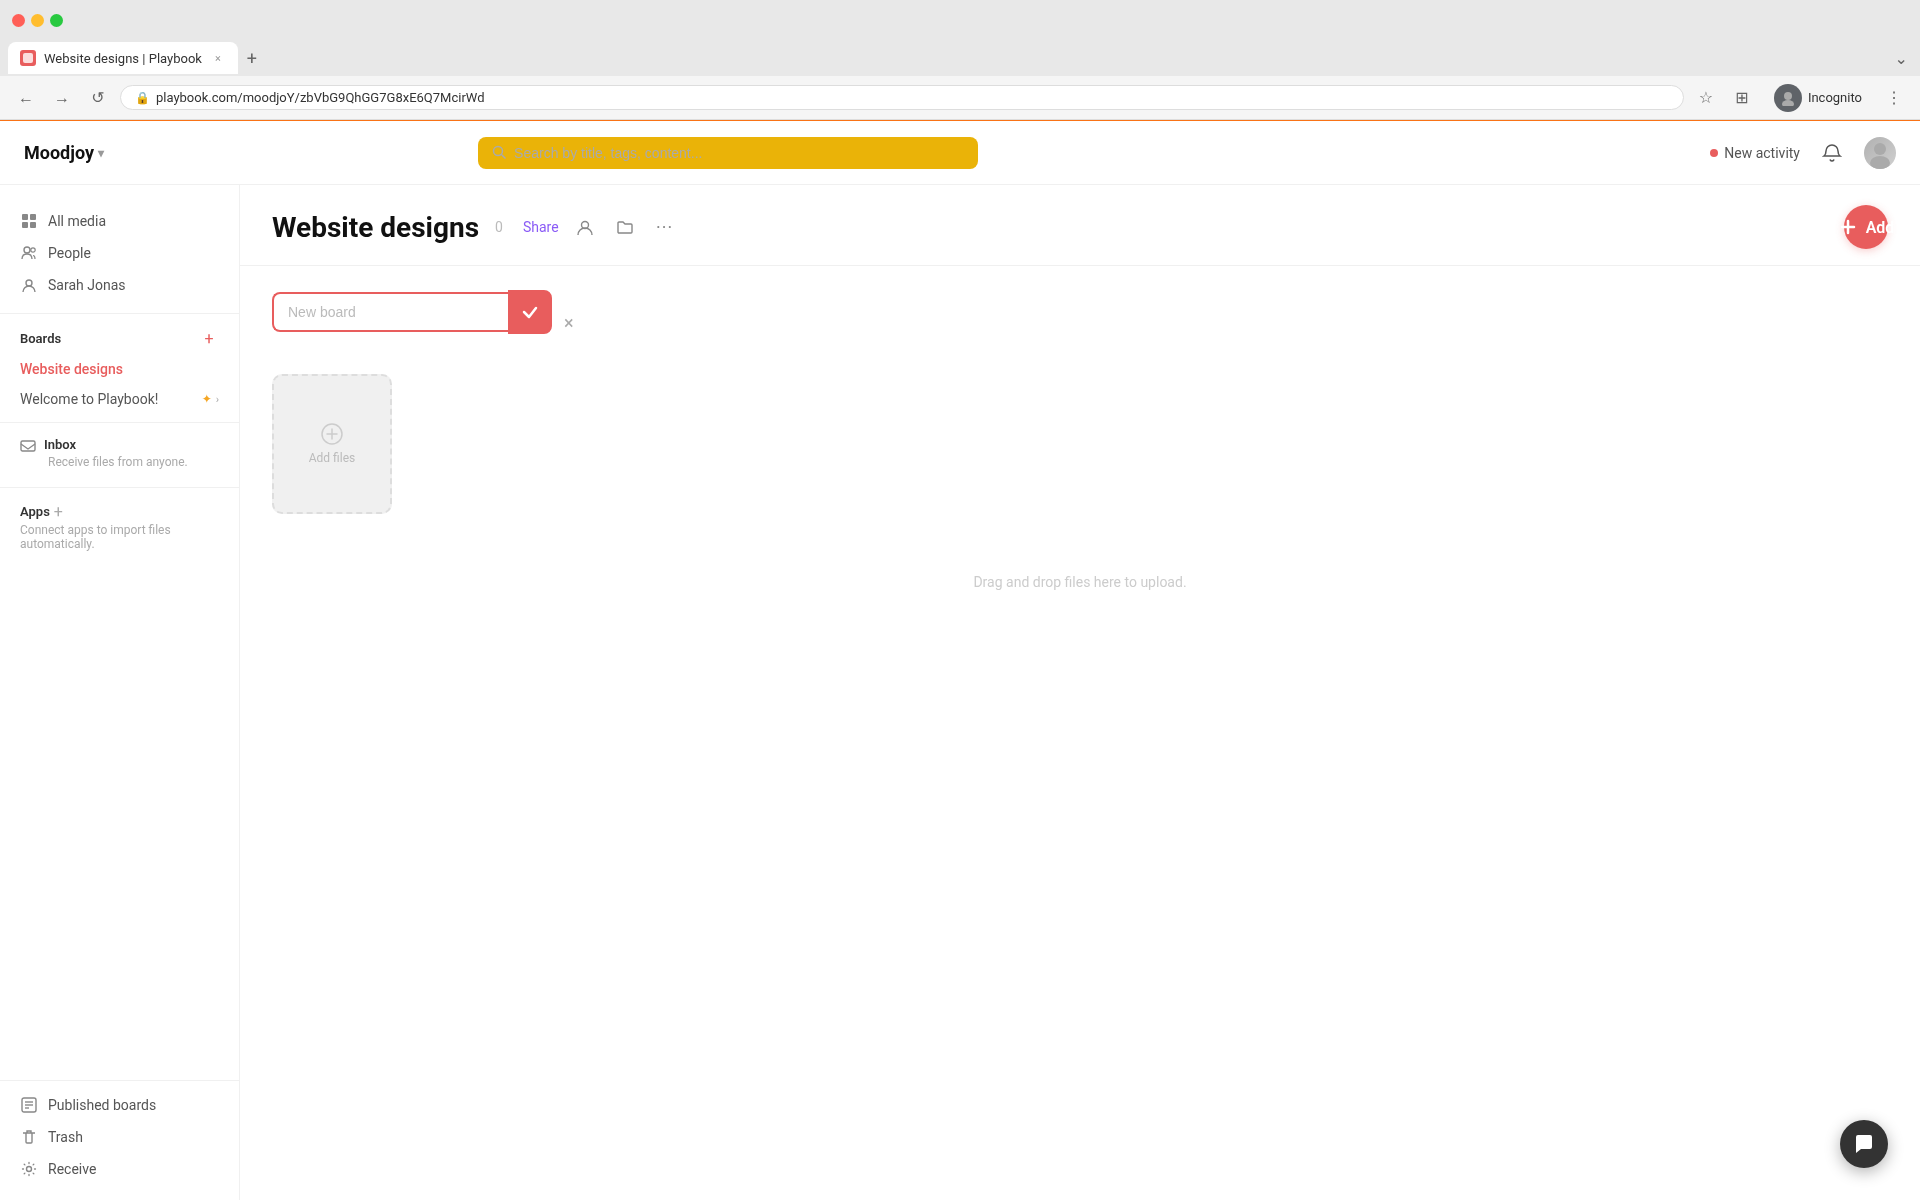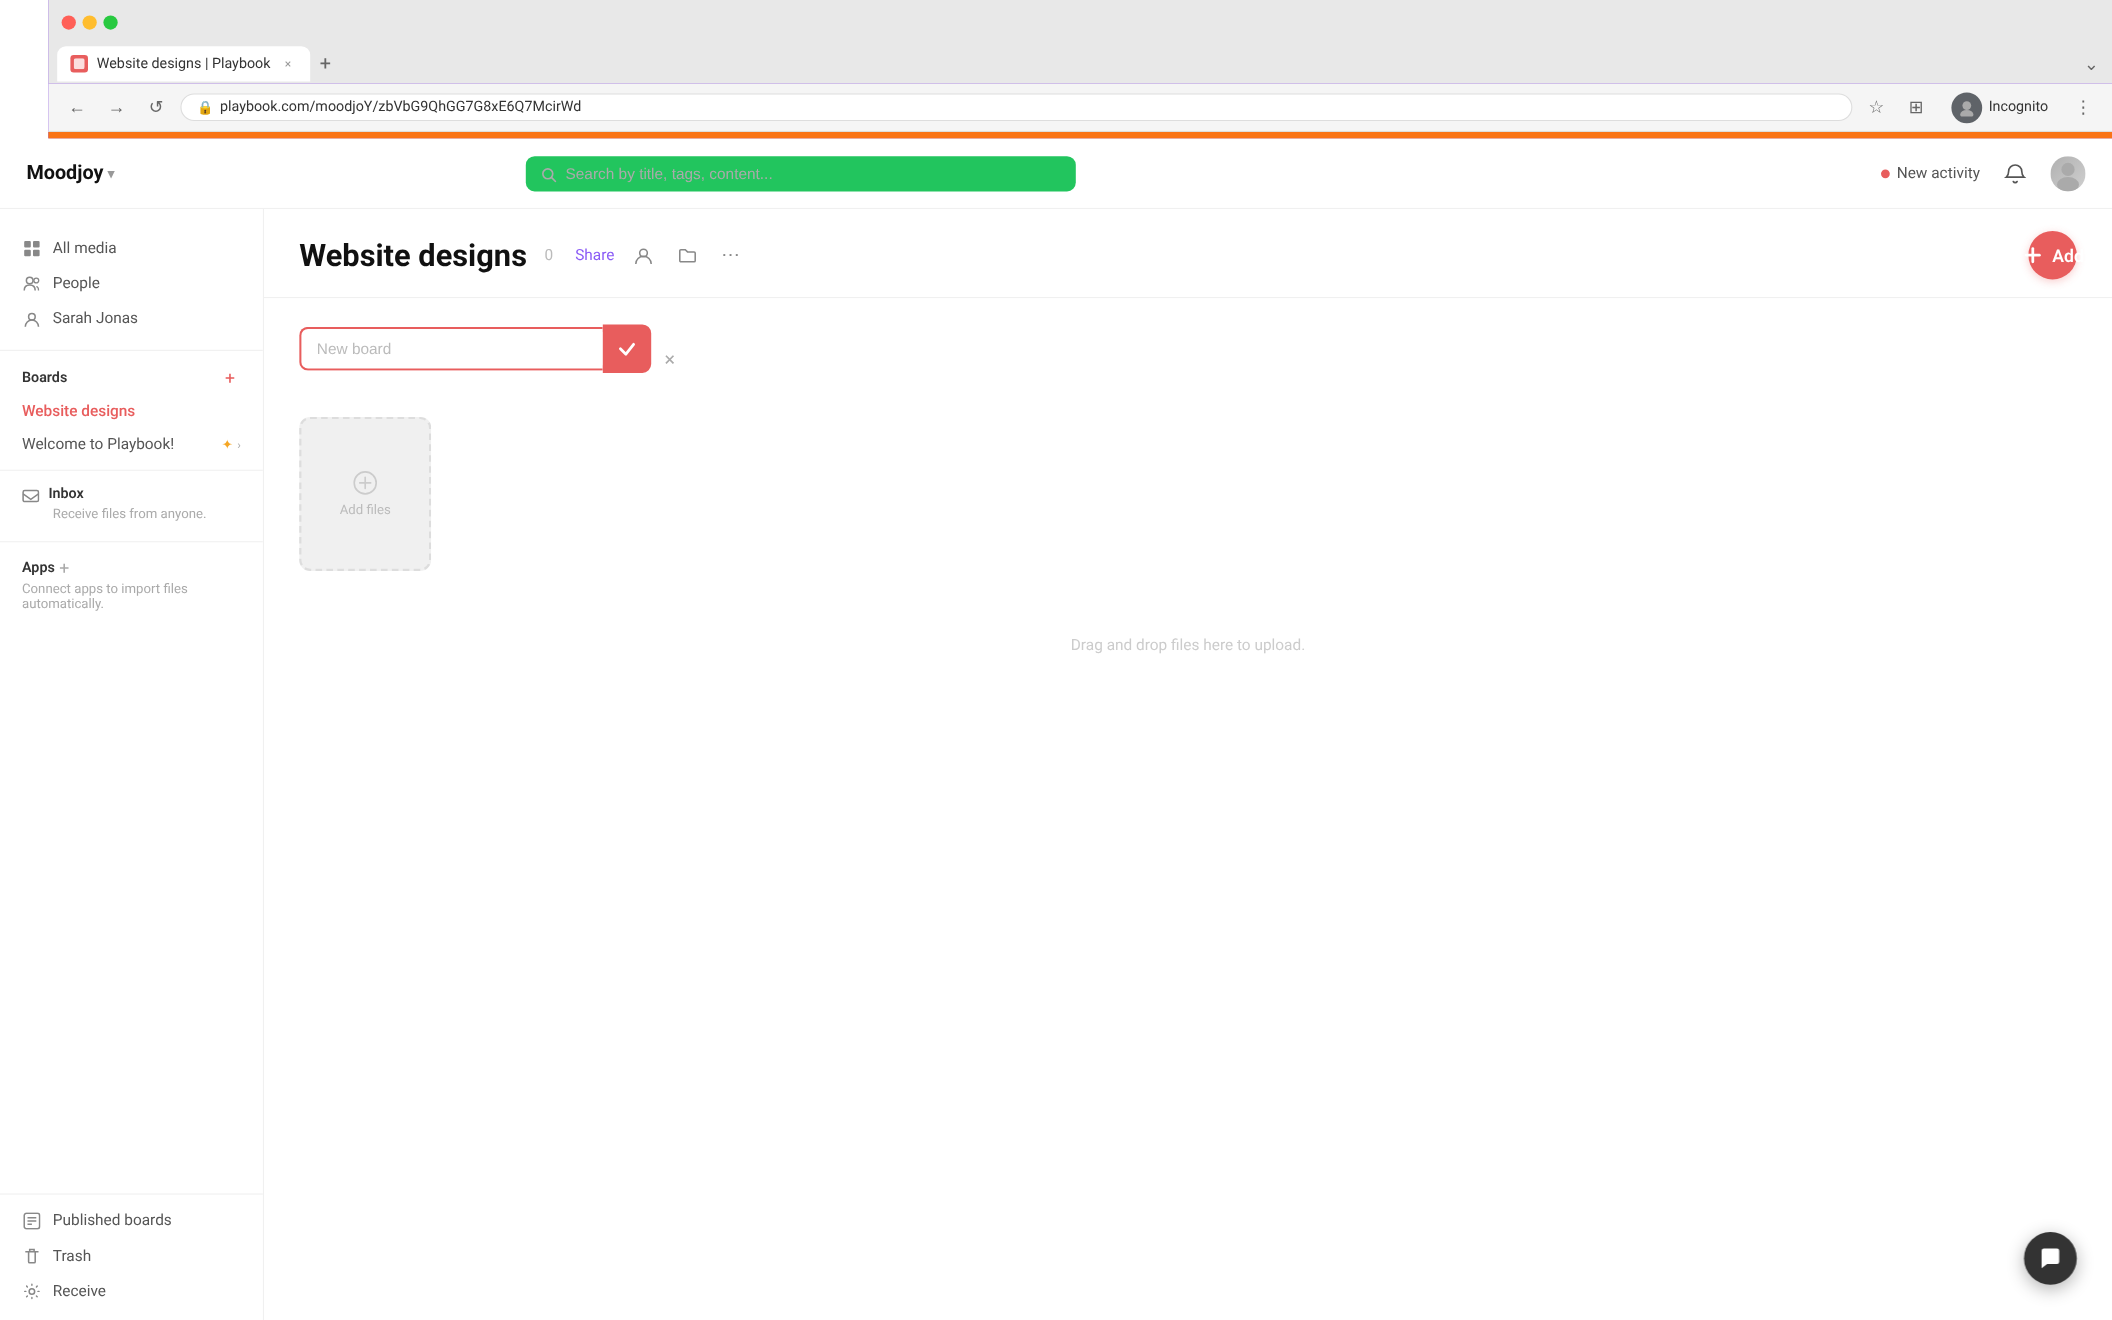--- a/index.html
+++ b/index.html
@@ -1,19 +1,19 @@
 <!DOCTYPE html>
 <html><head>
   <meta charset="utf-8">
   <style>
     * { box-sizing: border-box; margin: 0; padding: 0; }
     body { font-family: -apple-system, BlinkMacSystemFont, 'Segoe UI', Roboto, sans-serif; background: #fff; height: 1200px; overflow: hidden; }
 
     
-    .browser-chrome { background: #6d28d9; border-bottom: 6px solid #f97316; margin-left: 44px; }
+    .browser-chrome { background: #5eead4; border-bottom: 1px solid #f97316; }
     .browser-titlebar { display: flex; align-items: center; padding: 8px 12px; gap: 8px; background: #e8e8e8; height: 40px; }
     .browser-dots { display: flex; gap: 6px; }
     .browser-dot { width: 13px; height: 13px; border-radius: 50%; }
     .dot-red { background: #ff5f57; }
     .dot-yellow { background: #ffbd2e; }
     .dot-green { background: #28c940; }
     .browser-tab-bar { display: flex; align-items: center; padding: 0 8px; height: 36px; background: #e8e8e8; }
     .browser-tab { display: flex; align-items: center; gap: 8px; background: #fff; border-radius: 8px 8px 0 0; padding: 0 12px; height: 32px; font-size: 13px; color: #333; }
     .browser-tab-icon { width: 16px; height: 16px; background: #e85d5d; border-radius: 3px; display: flex; align-items: center; justify-content: center; }
     .browser-tab-close { width: 16px; height: 16px; display: flex; align-items: center; justify-content: center; color: #999; cursor: pointer; font-size: 11px; }
@@ -25,21 +25,21 @@
     .browser-nav-icon { width: 28px; height: 28px; display: flex; align-items: center; justify-content: center; color: #666; cursor: pointer; border-radius: 50%; }
     .incognito-btn { display: flex; align-items: center; gap: 6px; font-size: 13px; color: #333; padding: 4px 10px; border-radius: 16px; cursor: pointer; }
     .incognito-avatar { width: 28px; height: 28px; border-radius: 50%; background: #5f6368; display: flex; align-items: center; justify-content: center; color: #fff; font-size: 14px; }
 
     
     .app { display: flex; flex-direction: column; height: calc(1200px - 120px); }
     .app-header { display: flex; align-items: center; padding: 0 24px; height: 64px; border-bottom: 1px solid #f0f0f0; background: #fff; gap: 16px; }
     .app-logo { font-size: 18px; font-weight: 700; color: #111; display: flex; align-items: center; gap: 4px; cursor: pointer; }
     .logo-chevron { color: #999; font-size: 12px; }
     .app-search { flex: 1; max-width: 500px; margin: 0 auto; }
-    .search-input-wrap { display: flex; align-items: flex-end; gap: 8px; background: #22c55e; border-radius: 8px; padding: 8px 14px; }
+    .search-input-wrap { display: flex; align-items: flex-start; gap: 8px; background: #eab308; border-radius: 8px; padding: 8px 14px; }
     .search-icon { color: #999; font-size: 14px; }
     .search-input { border: none; background: transparent; outline: none; font-size: 14px; color: #333; width: 100%; }
     .search-input::placeholder { color: #aaa; }
     .app-header-right { display: flex; align-items: center; gap: 16px; margin-left: auto; }
     .new-activity-btn { display: flex; align-items: center; gap: 6px; font-size: 14px; color: #555; cursor: pointer; }
     .new-activity-dot { width: 8px; height: 8px; border-radius: 50%; background: #e85d5d; }
     .notif-btn { width: 32px; height: 32px; display: flex; align-items: center; justify-content: center; cursor: pointer; color: #555; font-size: 18px; }
     .user-avatar { width: 32px; height: 32px; border-radius: 50%; background: #ccc; display: flex; align-items: center; justify-content: center; cursor: pointer; overflow: hidden; }
     .user-avatar-inner { width: 100%; height: 100%; background: linear-gradient(135deg, #b0b0b0 0%, #d0d0d0 100%); }
 
@@ -77,21 +77,21 @@
     .main-count { font-size: 14px; color: #bbb; font-weight: 400; margin-left: 4px; }
     .main-header-actions { display: flex; align-items: center; gap: 12px; margin-left: 8px; }
     .share-btn { font-size: 14px; color: #8b5cf6; cursor: pointer; font-weight: 400; }
     .header-icon-btn { width: 28px; height: 28px; display: flex; align-items: center; justify-content: center; cursor: pointer; color: #888; font-size: 16px; border-radius: 6px; }
     .main-add-btn { margin-left: auto; width: 44px; height: 44px; border-radius: 50%; background: #e85d5d; display: flex; align-items: center; justify-content: center; cursor: pointer; color: #fff; font-size: 24px; box-shadow: 0 2px 8px rgba(232,93,93,0.3); }
     .main-add-label { font-size: 16px; font-weight: 600; color: #fff; margin-left: 4px; }
     .main-add-inner { display: flex; align-items: center; gap: 4px; }
 
     
     .main-content { flex: 1; padding: 24px 32px; overflow-y: auto; }
-    .new-board-form { display: flex; align-items: center; gap: 0; margin-bottom: 20px; width: 320px; }
+    .new-board-form { display: flex; align-items: center; gap: 0; margin-bottom: 20px; width: 280px; }
     .new-board-input { flex: 1; border: 2px solid #e85d5d; border-right: none; border-radius: 8px 0 0 8px; padding: 10px 14px; font-size: 14px; color: #555; outline: none; background: #fff; }
     .new-board-input::placeholder { color: #bbb; }
     .new-board-confirm { width: 44px; height: 44px; background: #e85d5d; border: 2px solid #e85d5d; border-radius: 0 8px 8px 0; display: flex; align-items: center; justify-content: center; cursor: pointer; color: #fff; font-size: 18px; }
     .board-close-btn { margin-left: 12px; color: #aaa; font-size: 18px; cursor: pointer; }
 
     .boards-row { display: flex; gap: 16px; flex-wrap: wrap; }
     .board-card { width: 120px; height: 140px; border-radius: 10px; background: #f0f0f0; display: flex; flex-direction: column; align-items: center; justify-content: center; cursor: pointer; border: 2px dashed #ddd; color: #bbb; font-size: 13px; gap: 6px; }
 
     .drop-zone { display: flex; align-items: center; justify-content: center; margin-top: 60px; color: #ccc; font-size: 14px; }
 

